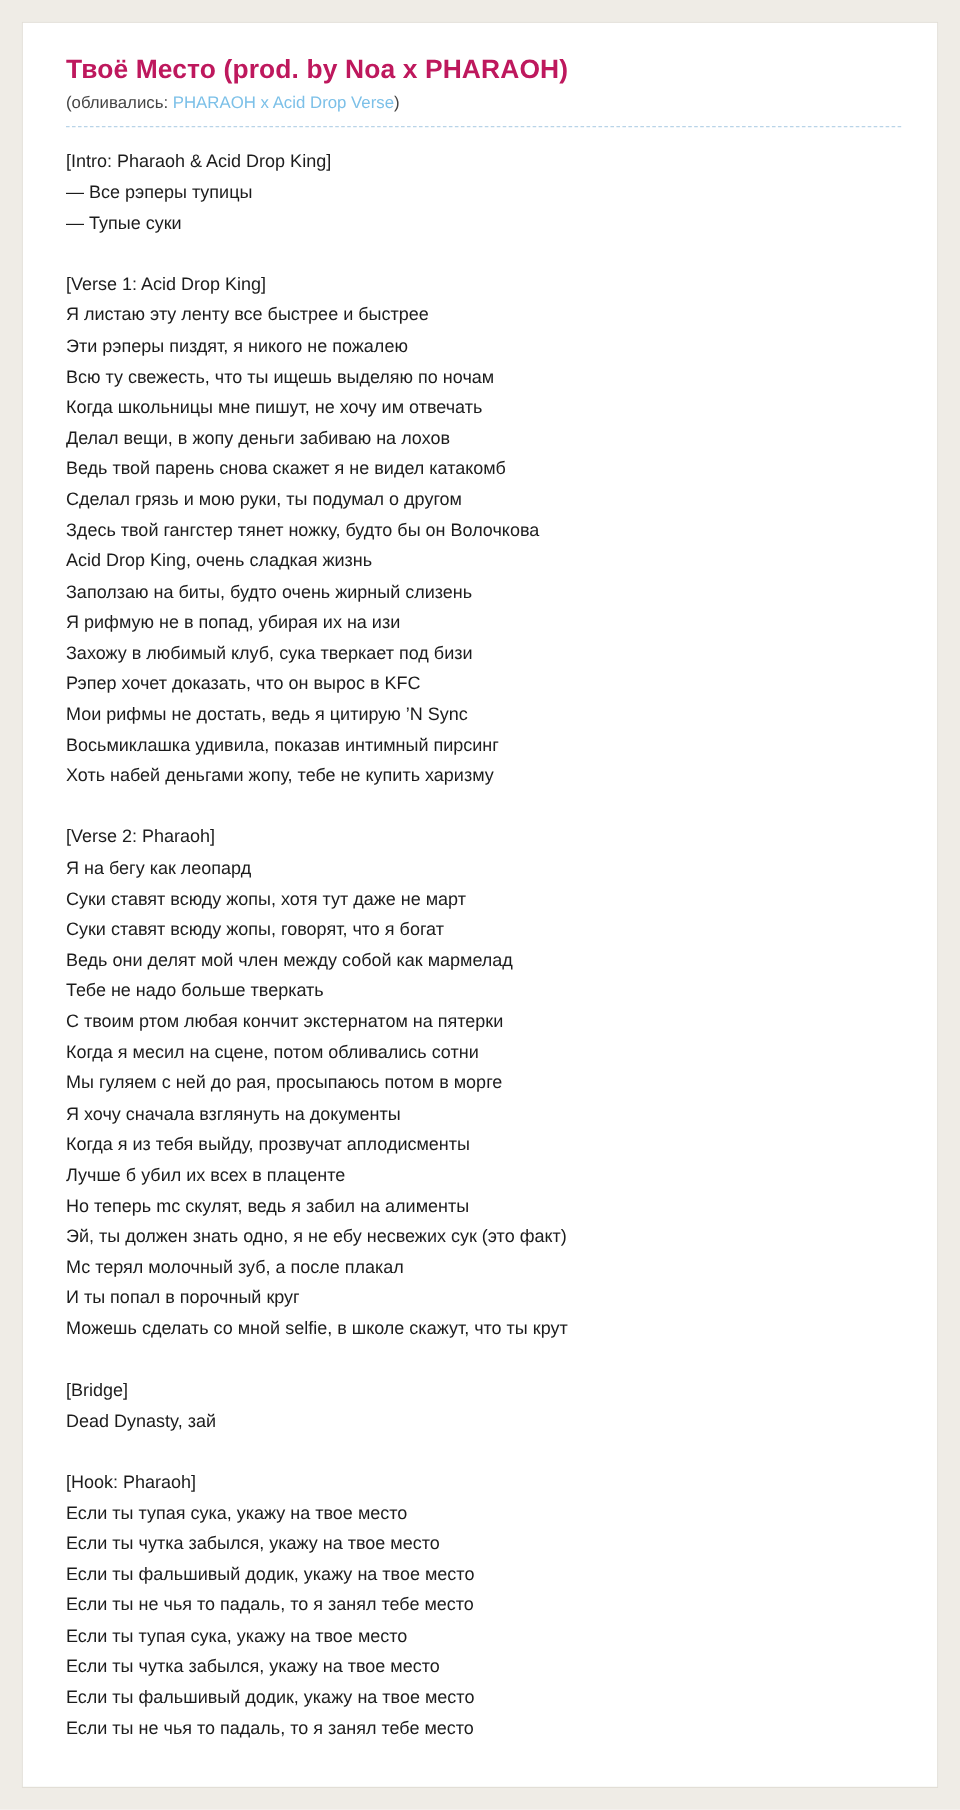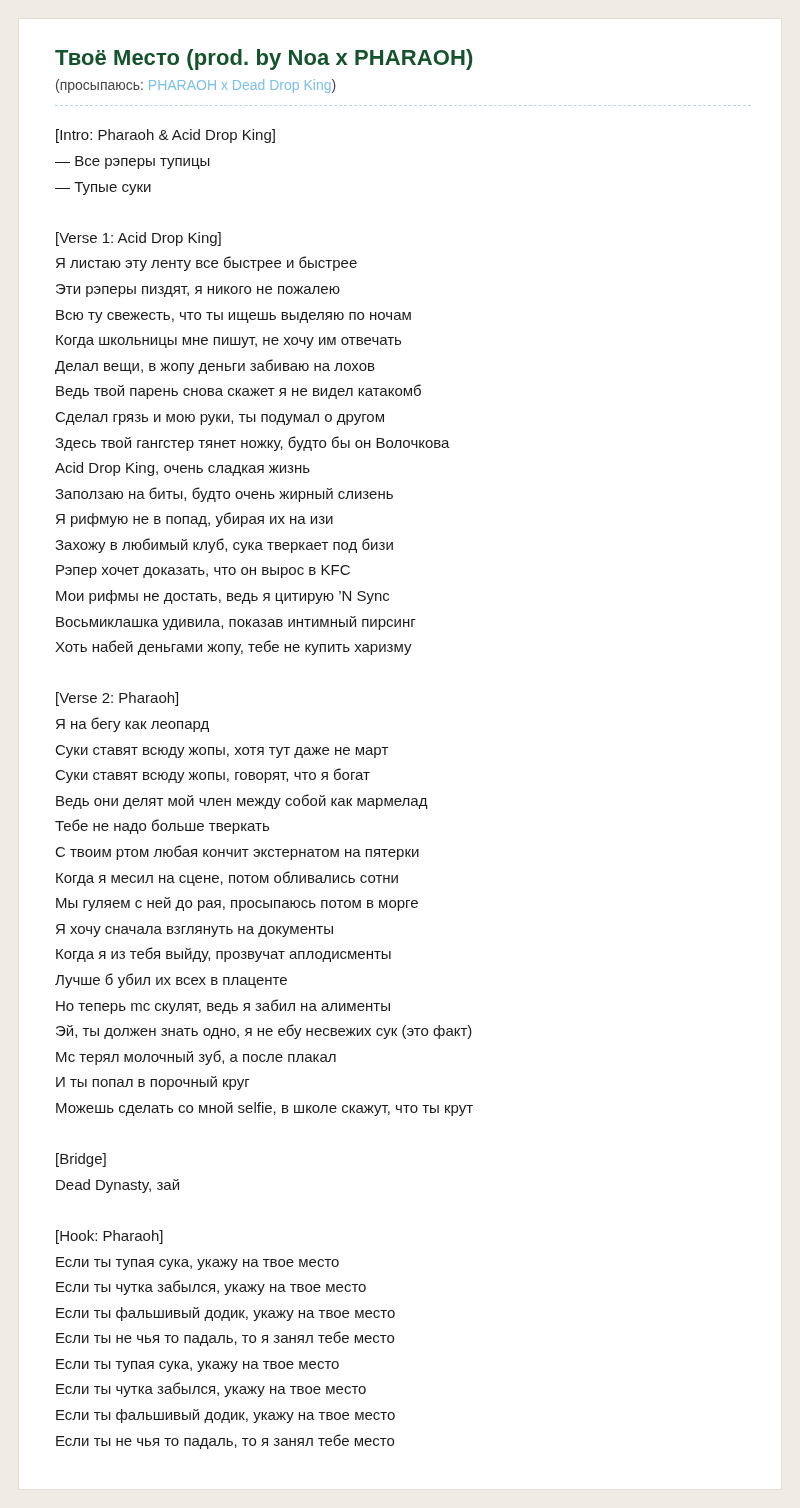--- a/index.html
+++ b/index.html
@@ -20,21 +20,21 @@
     background: #efece6;
   }
   .sheet {
     box-sizing: border-box;
     background: #ffffff;
     border: 1px solid #e2ded6;
     min-height: 1472px;
     padding: 26px 30px 30px 36px;
   }
   .song-title {
-    color: #14532d;
+    color: #be185d;
     font-size: 22px;
     font-weight: bold;
     line-height: 1.2;
     margin: 0 0 6px 0;
     letter-spacing: 0.1px;
   }
   .artist-line {
     font-size: 14px;
     color: #444444;
     padding-bottom: 12px;
@@ -55,21 +55,21 @@
 </style>
 </head>
 <body>
 
 <div class="page">
   <div class="sheet">
 
     <h1 class="song-title">Твоё Место (prod. by Noa x PHARAOH)</h1>
 
     <div class="artist-line">
-      <span>(просыпаюсь: </span><a class="artist-link" href="#">PHARAOH x Dead Drop King</a><span>)</span>
+      <span>(обливались: </span><a class="artist-link" href="#">PHARAOH x Acid Drop Verse</a><span>)</span>
     </div>
 
     <div class="lyrics">[Intro: Pharaoh &amp; Acid Drop King]
 — Все рэперы тупицы
 — Тупые суки
 
 [Verse 1: Acid Drop King]
 Я листаю эту ленту все быстрее и быстрее
 Эти рэперы пиздят, я никого не пожалею
 Всю ту свежесть, что ты ищешь выделяю по ночам

